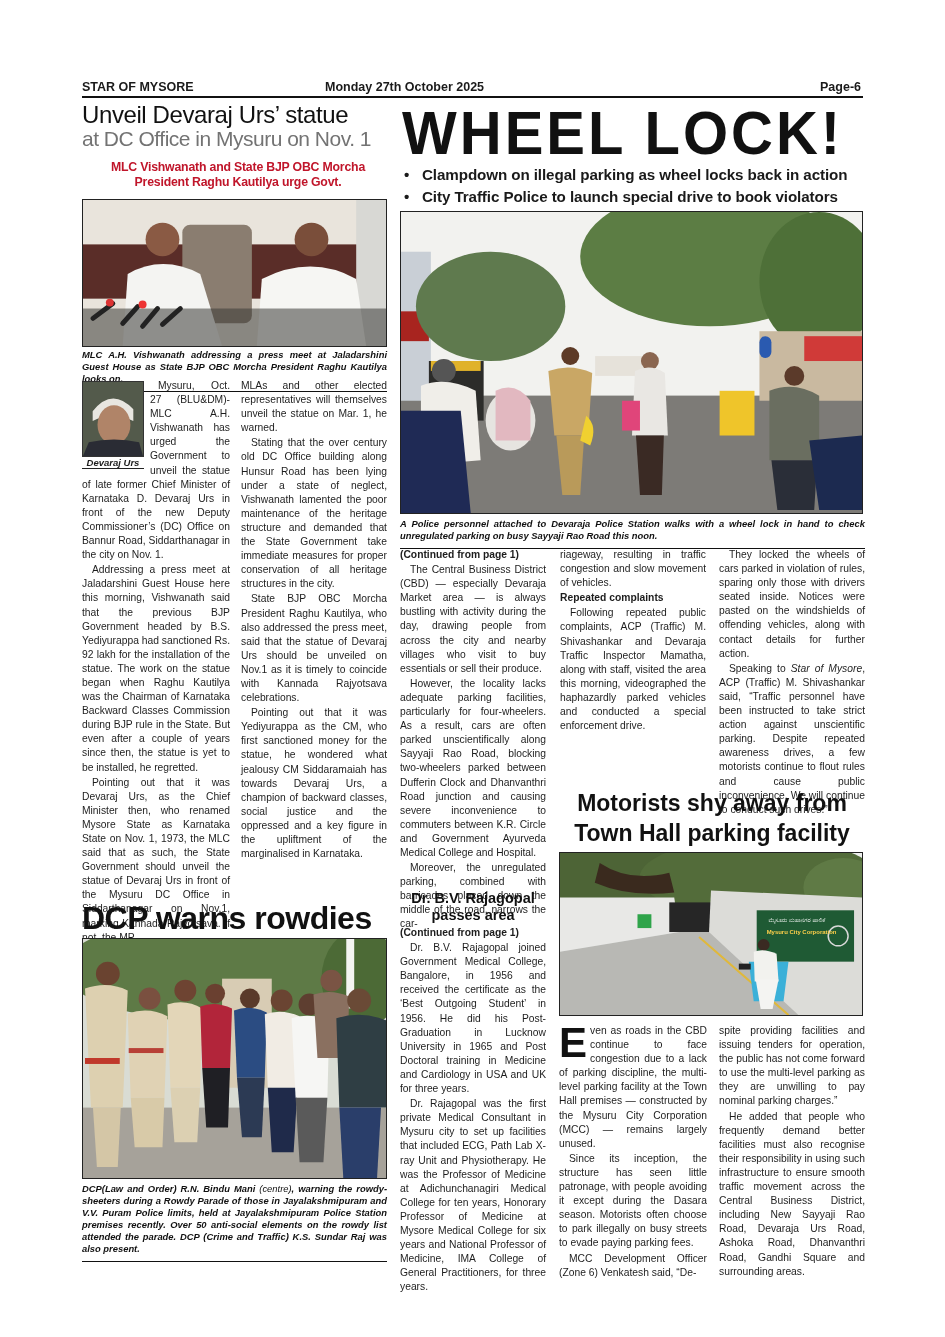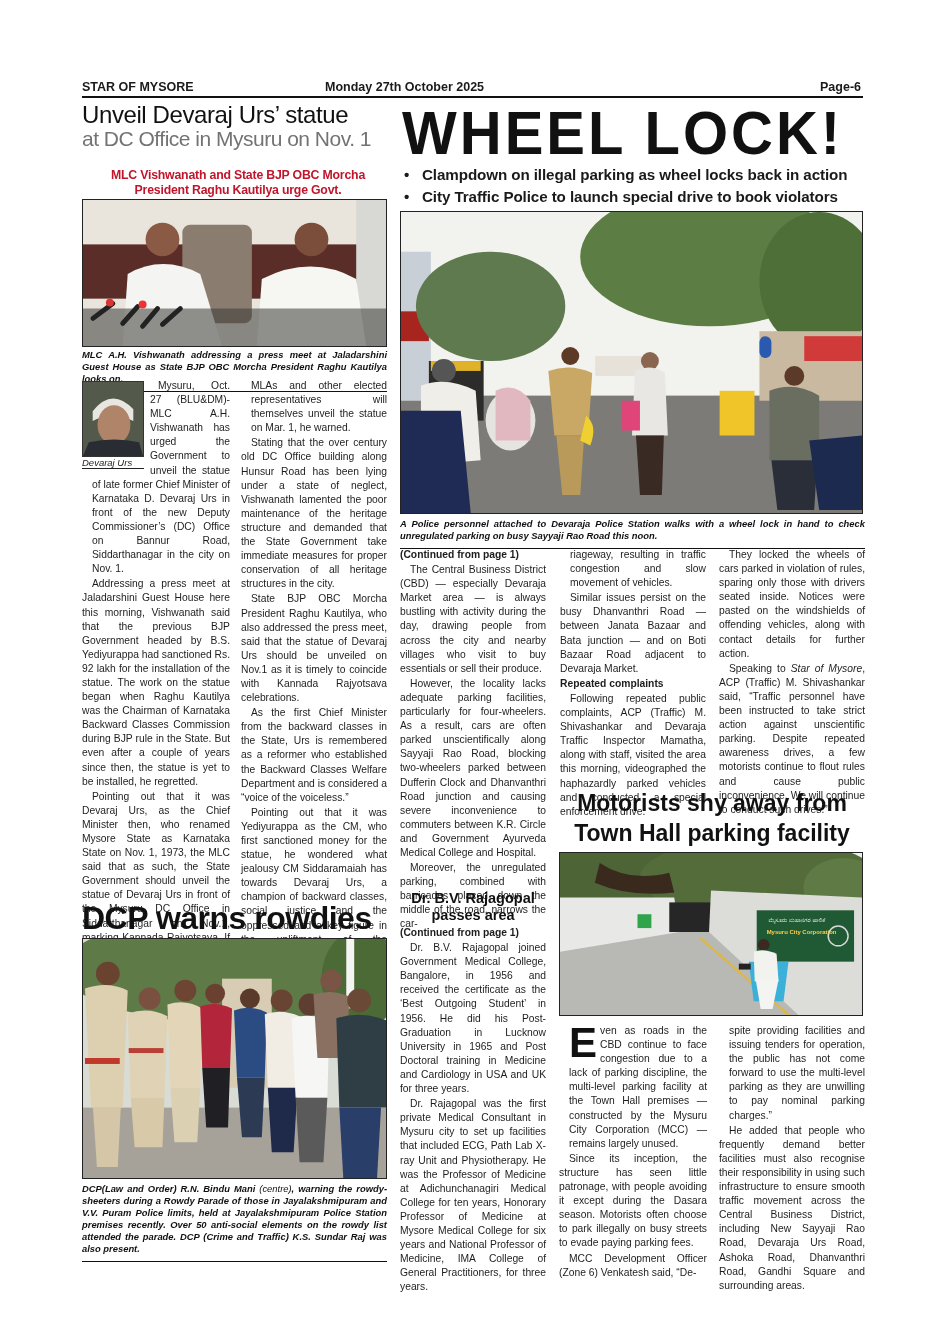--- a/index.html
+++ b/index.html
@@ -8,48 +8,48 @@
 
   .abs { position: absolute; }
 
   
   .mast { font-family: "Liberation Sans", sans-serif; font-weight: bold; font-size: 12.5px; top: 80px; }
   .mast-rule { left: 82px; width: 781px; top: 96px; height: 2px; background: #111; }
 
   
   .hl-unveil1 { left: 82px; top: 102px; width: 312px; font-size: 24px; line-height: 26px; color: #111; font-stretch: condensed; letter-spacing: -0.4px; }
   .hl-unveil2 { left: 82px; top: 128px; width: 312px; font-size: 21px; line-height: 22px; color: #737373; letter-spacing: -0.5px; }
-  .subred { left: 82px; top: 168px; width: 312px; text-align: center; color: #c0152a; font-weight: bold; font-size: 12.3px; line-height: 15px; letter-spacing: -0.2px; }
+  .subred { left: 82px; top: 160px; width: 312px; text-align: center; color: #c0152a; font-weight: bold; font-size: 12.3px; line-height: 15px; letter-spacing: -0.2px; }
 
   .wheel { left: 402px; top: 100px; width: 462px; font-family: "Liberation Sans", sans-serif; font-weight: 900; font-size: 58px; line-height: 62px; letter-spacing: 3px; color: #111; transform: scaleY(1.05); transform-origin: top left; white-space: nowrap; }
   .bullets { left: 402px; top: 164px; width: 464px; font-weight: bold; font-size: 15.2px; line-height: 22px; letter-spacing: -0.1px; }
   .bullets li { list-style: none; position: relative; padding-left: 20px; white-space: nowrap; }
   .bullets li::before { content: "•"; position: absolute; left: 2px; top: 0; }
 
   
   .photo { border: 1.5px solid #222; overflow: hidden; }
   .photo svg { display: block; width: 100%; height: 100%; }
 
   
   .caption { font-weight: bold; font-style: italic; font-size: 9.4px; line-height: 12px; text-align: justify; color: #111; border-bottom: 1.5px solid #111; padding-bottom: 6px; }
 
   
   .col { font-family: "Liberation Sans", sans-serif; font-size: 10.3px; line-height: 14.1px; text-align: justify; color: #1d1d1d; }
   .col p { text-indent: 10px; margin: 0 0 1px 0; hyphens: manual; }
-  .col p.noind { text-indent: 0; margin-left: 10px; }
+  .col p.noind { text-indent: 0; }
   .col .center-b { font-weight: bold; text-indent: 0; }
   .col i { font-style: italic; }
 
   .sub-hl { font-weight: bold; text-align: center; font-size: 14.5px; line-height: 17px; color: #111; }
   .big-hl { font-weight: bold; color: #111; }
 
   .dropcap { float: left; font-size: 42px; line-height: 32px; font-weight: bold; margin: 3px 3px 0 0; color: #111; font-family: "Liberation Sans", sans-serif; }
 
   .inset-photo { float: left; width: 62px; height: 76px; margin: 2px 6px 0 0; border: 1px solid #333; overflow: hidden; }
-  .inset-cap { float: left; clear: left; width: 62px; font-size: 9.5px; font-weight: normal; font-style: italic; text-align: left; border-bottom: 1px solid #222; margin: 0 6px 2px 0; line-height: 11px; }
+  .inset-cap { float: left; clear: left; width: 62px; font-size: 9.5px; font-weight: bold; font-style: italic; text-align: center; border-bottom: 1px solid #222; margin: 0 6px 2px 0; line-height: 11px; }
 </style>
 </head>
 <body>
 
 <div class="abs mast" style="left:82px;">STAR OF MYSORE</div>
 <div class="abs mast" style="left:325px;">Monday 27th October 2025</div>
 <div class="abs mast" style="left:820px;">Page-6</div>
 <div class="abs mast-rule"></div>
 
 <div class="abs hl-unveil1">Unveil Devaraj Urs’ statue</div>
@@ -96,21 +96,20 @@
   <div class="inset-cap">Devaraj Urs</div>
   <p class="noind" style="text-indent:8px">Mysuru, Oct. 27 (BLU&amp;DM)- MLC A.H. Vishwanath has urged the Government to unveil the statue of late former Chief Minister of Karnataka D. Devaraj Urs in front of the new Deputy Commissioner’s (DC) Office on Bannur Road, Siddarthanagar in the city on Nov. 1.</p>
   <p>Addressing a press meet at Jaladarshini Guest House here this morning, Vishwanath said that the previous BJP Government headed by B.S. Yediyurappa had sanctioned Rs. 92 lakh for the installation of the statue. The work on the statue began when Raghu Kautilya was the Chairman of Karnataka Backward Classes Commission during BJP rule in the State. But even after a couple of years since then, the statue is yet to be installed, he regretted.</p>
   <p>Pointing out that it was Devaraj Urs, as the Chief Minister then, who renamed Mysore State as Karnataka State on Nov. 1, 1973, the MLC said that as such, the State Government should unveil the statue of Devaraj Urs in front of the Mysuru DC Office in Siddarthanagar on Nov.1, marking Kannada Rajyotsava. If not, the MP,</p>
 </div>
 
 <div class="abs col" style="left:241px; top:379px; width:146px;">
   <p class="noind">MLAs and other elected representatives will themselves unveil the statue on Mar. 1, he warned.</p>
   <p>Stating that the over century old DC Office building along Hunsur Road has been lying under a state of neglect, Vishwanath lamented the poor maintenance of the heritage structure and demanded that the State Government take immediate measures for proper conservation of all heritage structures in the city.</p>
   <p>State BJP OBC Morcha President Raghu Kautilya, who also addressed the press meet, said that the statue of Devaraj Urs should be unveiled on Nov.1 as it is timely to coincide with Kannada Rajyotsava celebrations.</p>
-  <p>As the first Chief Minister from the backward classes in the State, Urs is remembered as a reformer who established the Backward Classes Welfare Department and is considered a “voice of the voiceless.”</p>
   <p>Pointing out that it was Yediyurappa as the CM, who first sanctioned money for the statue, he wondered what jealousy CM Siddaramaiah has towards Devaraj Urs, a champion of backward classes, social justice and the oppressed and a key figure in the upliftment of the marginalised in Karnataka.</p>
 </div>
 
 <div class="abs wheel">WHEEL LOCK!</div>
 <ul class="abs bullets">
   <li>Clampdown on illegal parking as wheel locks back in action</li>
   <li>City Traffic Police to launch special drive to book violators</li>
 </ul>
 
 <div class="abs photo" style="left:400px; top:211px; width:463px; height:303px;">
@@ -154,21 +153,20 @@
 
 <div class="abs col" style="left:400px; top:548px; width:146px;">
   <p class="center-b">(Continued from page 1)</p>
   <p>The Central Business District (CBD) — especially Devaraja Market area — is always bustling with activity during the day, drawing people from across the city and nearby villages who visit to buy essentials or sell their produce.</p>
   <p>However, the locality lacks adequate parking facilities, particularly for four-wheelers. As a result, cars are often parked unscientifically along Sayyaji Rao Road, blocking two-wheelers parked between Dufferin Clock and Dhanvanthri Road junction and causing severe inconvenience to commuters between K.R. Circle and Government Ayurveda Medical College and Hospital.</p>
   <p>Moreover, the unregulated parking, combined with barricades placed down the middle of the road, narrows the car-</p>
 </div>
 
 <div class="abs col" style="left:560px; top:548px; width:146px;">
   <p class="noind">riageway, resulting in traffic congestion and slow movement of vehicles.</p>
-  <p>Similar issues persist on the busy Dhanvanthri Road — between Janata Bazaar and Bata junction — and on Boti Bazaar Road adjacent to Devaraja Market.</p>
   <p class="center-b">Repeated complaints</p>
   <p>Following repeated public complaints, ACP (Traffic) M. Shivashankar and Devaraja Traffic Inspector Mamatha, along with staff, visited the area this morning, videographed the haphazardly parked vehicles and conducted a special enforcement drive.</p>
 </div>
 
 <div class="abs col" style="left:719px; top:548px; width:146px;">
   <p>They locked the wheels of cars parked in violation of rules, sparing only those with drivers seated inside. Notices were pasted on the windshields of offending vehicles, along with contact details for further action.</p>
   <p><span>Speaking to </span><i>Star of Mysore</i><span>, ACP (Traffic) M. Shivashankar said, “Traffic personnel have been instructed to take strict action against unscientific parking. Despite repeated awareness drives, a few motorists continue to flout rules and cause public inconvenience. We will continue to conduct such drives.”</span></p>
 </div>
 
 <div class="abs sub-hl" style="left:400px; top:890px; width:146px;">

